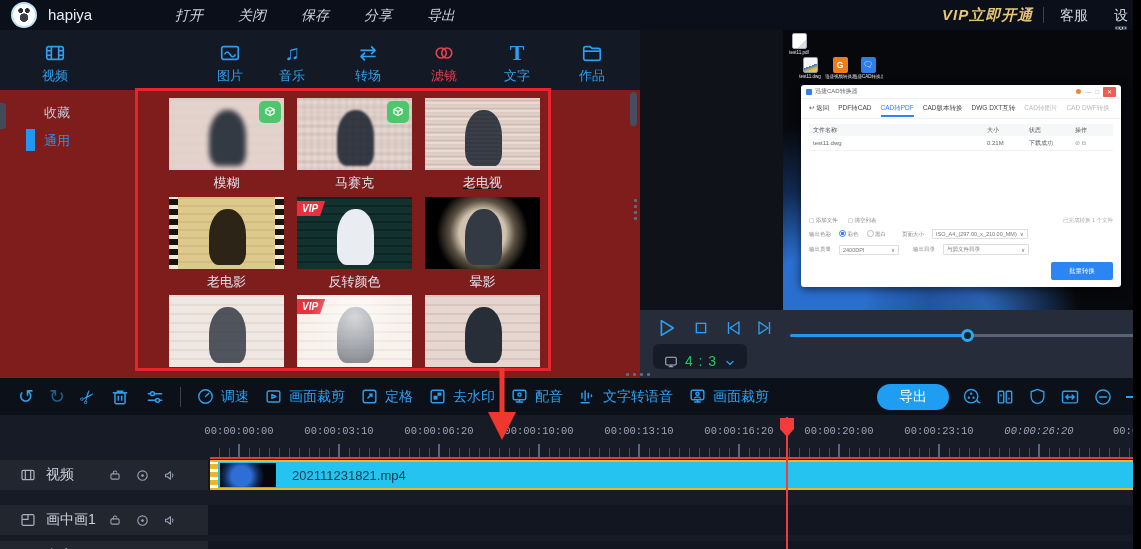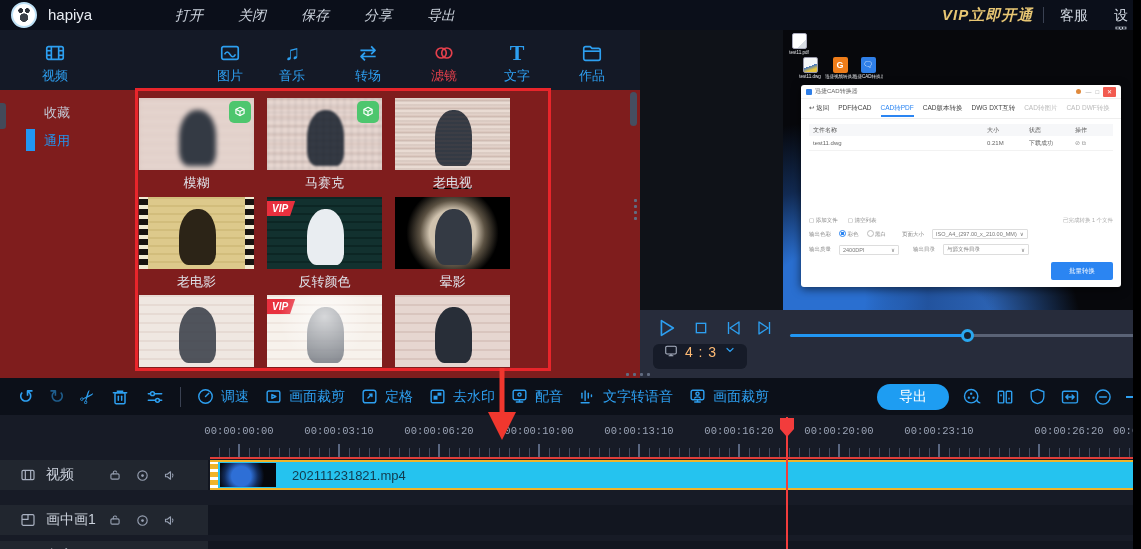--- a/index.html
+++ b/index.html
@@ -32,21 +32,21 @@
   .left-panel{position:absolute;left:0;top:90px;width:640px;height:288px;background:#7f1d1d;}
   .edge-frag{position:absolute;left:0;top:13px;width:6px;height:26px;background:#434a59;border-radius:0 3px 3px 0;}
   .side-item{position:absolute;left:44px;font-size:13px;color:#c3c9d6;cursor:pointer;}
   .side-ind{position:absolute;left:26px;top:39px;width:9px;height:22px;background:#2196f3;}
   .scroll-thumb{position:absolute;left:630px;top:2px;width:7px;height:34px;border-radius:4px;background:#454e60;}
   .vdots{position:absolute;left:634px;top:106px;width:4px;}
   .vdots i,.hdots i{display:block;width:3px;height:3px;border-radius:1px;background:#616b80;margin:3px 0;}
   .hdots{position:absolute;left:626px;top:373px;display:flex;gap:4px;z-index:6;}
   .hdots i{margin:0;}
   
-  .grid-clip{position:absolute;left:121px;top:-2px;width:416px;height:283px;overflow:hidden;}
+  .grid-clip{position:absolute;left:151px;top:-2px;width:416px;height:283px;overflow:hidden;}
   .grid-border{position:absolute;left:135px;top:-2px;width:416px;height:283px;border:3px solid #e8252b;box-sizing:border-box;pointer-events:none;z-index:5;}
   .card{position:absolute;width:115px;cursor:pointer;}
   .thumb{position:relative;width:115px;height:72px;overflow:hidden;background:#d9c6bf;}
   .ph{position:absolute;inset:0;
     background:repeating-linear-gradient(0deg,#e6d6d0 0 7px,#d9c5be 7px 9px);}
   .ph::after{content:"";position:absolute;left:35%;top:16%;width:32%;height:78%;
     background:#343a44;border-radius:48% 46% 22% 26%;}
   .f-blur .ph{filter:blur(2.4px);}
   .f-mosaic .ph{filter:blur(.8px);}
   .f-mosaic .ph::before{content:"";position:absolute;inset:0;z-index:2;
@@ -100,21 +100,21 @@
   .radio.on{border-color:#2b85f2;background:radial-gradient(circle,#2b85f2 45%,#fff 50%);}
   .wbtn{position:absolute;right:8px;bottom:7px;width:62px;height:18px;background:#2b85f2;color:#fff;border-radius:2px;
     font-size:6.5px;display:flex;align-items:center;justify-content:center;}
   
   .player{position:absolute;left:640px;top:310px;width:501px;height:68px;background:#272c3b;}
   .pbtn{position:absolute;color:#2d9ff0;cursor:pointer;}
   .slider-track{position:absolute;top:24px;height:3px;background:#5a6376;border-radius:2px;}
   .slider-fill{position:absolute;top:24px;height:3px;background:#2196f3;border-radius:2px;}
   .slider-handle{position:absolute;width:13px;height:13px;border-radius:50%;background:#16202e;border:3px solid #29a8f0;box-sizing:border-box;}
   .ratio-chip{position:absolute;left:13px;top:34px;width:94px;height:25px;background:#161b28;border-radius:6px;
-    display:flex;align-items:flex-start;justify-content:center;gap:7px;color:#fdba74;cursor:pointer;}
+    display:flex;align-items:flex-end;justify-content:center;gap:7px;color:#22c55e;cursor:pointer;}
   .ratio-chip .rtxt{font-size:14px;letter-spacing:1px;}
   
   .toolbar{position:absolute;left:0;top:378px;width:1141px;height:37px;background:#0c1019;}
   .tb-left{position:absolute;left:18px;top:0;height:37px;display:flex;align-items:center;gap:15px;color:#2d9ff0;}
   .tb-right{position:absolute;right:6px;top:0;height:37px;display:flex;align-items:center;gap:13px;color:#2d9ff0;}
   .toolbtn{display:flex;align-items:center;gap:6px;font-size:14px;color:#2d9ff0;cursor:pointer;white-space:nowrap;}
   .tb-sep{width:1px;height:20px;background:#3a4152;}
   .dim{color:#1f5d8c;}
   .export-btn{width:72px;height:26px;border-radius:13px;background:#1e9df2;color:#fff;font-size:14px;
     display:flex;align-items:center;justify-content:center;cursor:pointer;}
@@ -586,21 +586,21 @@
 
   <section class="timeline">
     <span class="tick-lbl" style="left:194px;">00:00:00:00</span>
     <span class="tick-lbl" style="left:294px;">00:00:03:10</span>
     <span class="tick-lbl" style="left:394px;">00:00:06:20</span>
     <span class="tick-lbl" style="left:494px;">00:00:10:00</span>
     <span class="tick-lbl" style="left:594px;">00:00:13:10</span>
     <span class="tick-lbl" style="left:694px;">00:00:16:20</span>
     <span class="tick-lbl" style="left:794px;">00:00:20:00</span>
     <span class="tick-lbl" style="left:894px;">00:00:23:10</span>
-    <span class="tick-lbl" style="left:1024px;">00:00:26:20</span>
+    <span class="tick-lbl" style="left:994px;font-style:italic;">00:00:26:20</span>
     <span class="tick-lbl" style="left:1113px;width:28px;overflow:hidden;text-align:left;">00:00:</span>
     <div class="ticks-minor"></div>
     <div class="ticks-major"></div>
     <div class="redline"></div>
 
     <div class="lane" style="top:45px;height:30px;"></div>
     <div class="lane" style="top:90px;height:30px;"></div>
     <div class="lane" style="top:126px;height:8px;"></div>
 
     <div class="track-row" style="top:45px;">

